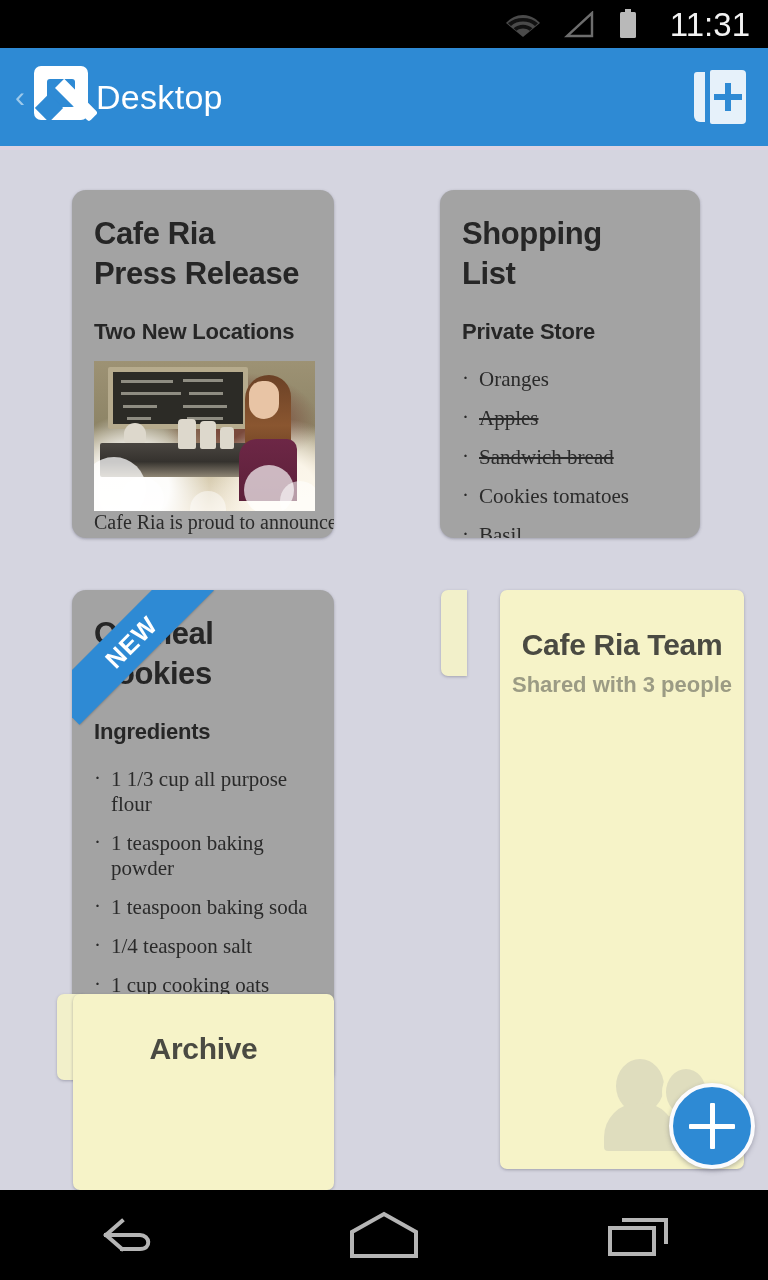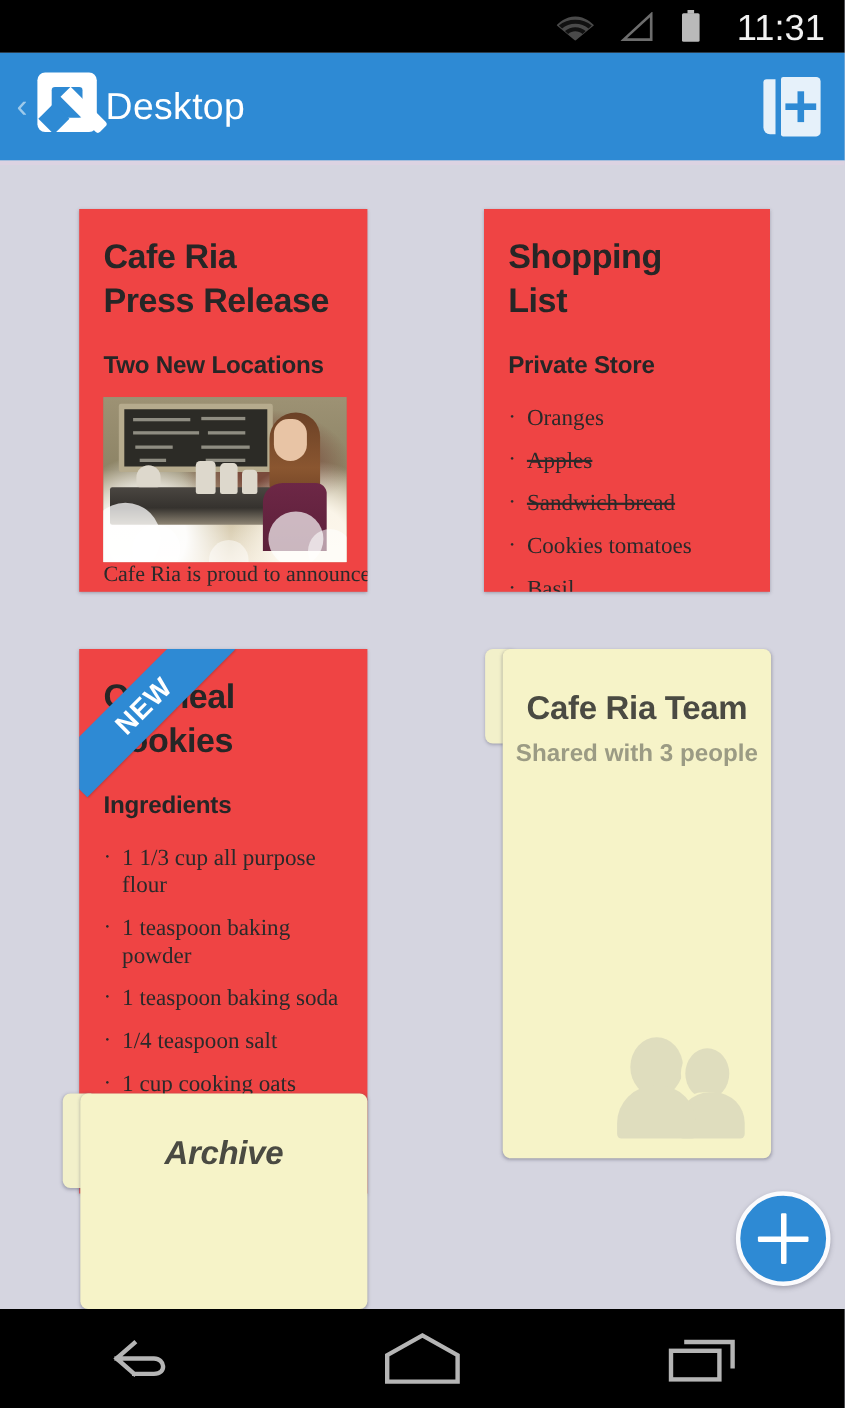--- a/index.html
+++ b/index.html
@@ -79,23 +79,24 @@
     position:absolute; top:146px; left:0; width:768px; height:1044px;
     background:#d5d5e0; overflow:hidden;
   }
   .canvas-topline{
     position:absolute; top:0; left:0; width:768px; height:4px;
     background:#dcd3e2;
   }
 
   
   .note-card{
-    position:absolute; background:#ef4444;
+    position:absolute; background:#a3a3a3;
     box-shadow:0 1px 3px rgba(80,80,100,.42);
     overflow:hidden;
+    border-radius:14px;
   }
   .card-pad{ padding:24px 22px 0 22px; }
   .note-title{
     font-size:31px; font-weight:bold; color:#262626;
     line-height:1.28; letter-spacing:-.4px;
   }
   .note-sub{
     font-size:22px; font-weight:bold; color:#262626;
     margin-top:26px; letter-spacing:-.2px;
   }
@@ -373,33 +374,33 @@
       <div class="list-item">
         <span class="dot">·</span>
         <span class="txt">1/2 cup brown sugar</span>
       </div>
     </div>
     <div class="ribbon">NEW</div>
   </div>
 
   <div class="folder" style="left:441px; top:444px; width:260px; height:495px;">
     <div class="tab"></div>
-    <div class="body" style="width:244px; height:463px;">
+    <div class="body" style="width:244px; height:579px;margin-left:43px;">
       <div class="folder-name">Cafe Ria Team</div>
       <div class="folder-sub">Shared with 3 people</div>
       <div class="people-icon">
         <div class="head-a"></div>
         <div class="head-b"></div>
         <div class="body-b"></div>
         <div class="body-a"></div>
       </div>
     </div>
   </div>
 
-  <div class="folder" style="left:57px; top:848px; width:277px; height:151px;font-style:italic;">
+  <div class="folder" style="left:57px; top:848px; width:277px; height:151px;">
     <div class="tab"></div>
     <div class="body" style="width:261px; height:196px;">
       <div class="folder-name">Archive</div>
     </div>
   </div>
 </div>
 
 <div class="fab">
   <span class="pv"></span>
   <span class="ph"></span>

